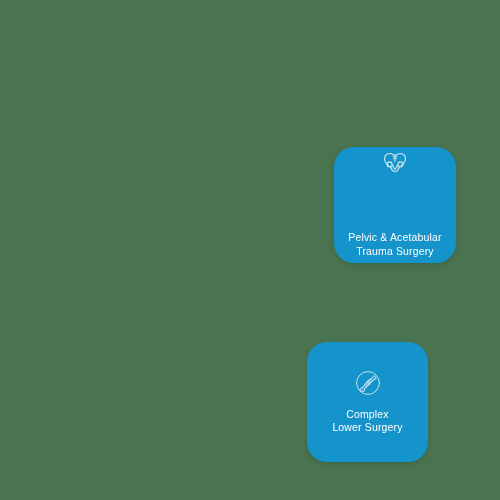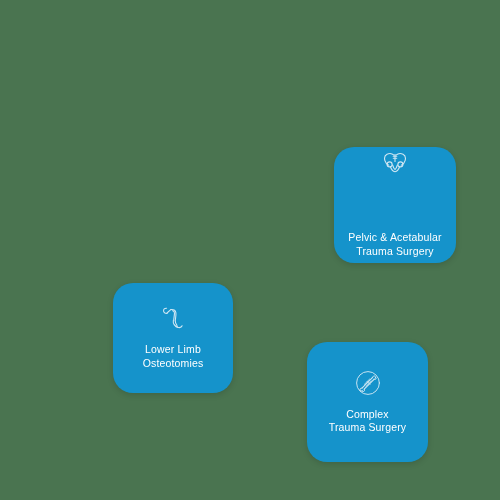--- a/index.html
+++ b/index.html
@@ -83,43 +83,20 @@
         <path d="M7.4 14.8 C8.4 17.6 10.0 19.4 12 19.8
                  C14.0 19.4 15.6 17.6 16.6 14.8"></path>
         <path d="M9.6 13.0 C10.4 15.6 11.1 17.0 12 17.6
                  C12.9 17.0 13.6 15.6 14.4 13.0"></path>
       </svg>
     </span>
     <div class="card-label" style="color: rgb(255, 255, 255); margin-top: 45px;">Pelvic &amp; Acetabular
 Trauma Surgery</div>
   </div>
 
-  <div class="card" id="card-lower" style="left: 113px; top: 283px; width: 120px; height: 110px; background: rgb(21, 147, 203);">
-    <span class="card-icon">
-      <svg width="22" height="24" viewBox="0 0 22 24" fill="none" stroke="#cfe7f3" stroke-width="1.1" stroke-linecap="round" stroke-linejoin="round">
-
-        <path d="M4.6 2.2 C2.6 2.0 1.3 3.4 1.6 5.2 C1.9 6.9 3.5 7.8 5.2 7.3"></path>
-        <path d="M5.0 7.0 L8.2 4.1"></path>
-
-        <path d="M8.6 3.6 C11.4 3.0 13.6 4.4 13.9 6.9
-                 C14.2 9.4 13.6 12.0 13.3 14.2"></path>
-        <path d="M10.7 4.6 C12.0 5.0 12.6 6.0 12.5 7.4
-                 C12.3 9.6 11.9 12.1 11.7 14.3"></path>
-
-        <path d="M11.3 14.6 C11.1 16.2 11.4 17.6 12.2 18.6"></path>
-        <path d="M13.2 14.6 C13.3 16.3 13.7 17.7 14.6 18.7"></path>
-
-        <path d="M12.4 18.9 C13.2 20.2 14.6 21.2 16.4 21.5
-                 C18.1 21.8 19.6 21.2 20.1 19.8"></path>
-        <path d="M14.8 19.0 L15.3 21.4"></path>
-      </svg>
-    </span>
-    <div class="card-label" style="color: rgb(255, 255, 255);">Lower Limb
-Osteotomies</div>
-  </div>
 
   <div class="card" id="card-complex" style="left: 307px; top: 342px; width: 121px; height: 120px; background: rgb(21, 147, 203);">
     <span class="card-icon">
       <svg width="26" height="26" viewBox="0 0 26 26" fill="none" stroke="#cfe7f3" stroke-width="1" stroke-linecap="round" stroke-linejoin="round">
         <circle cx="13" cy="13" r="11.4" stroke-width="0.95"></circle>
 
         <path d="M7.0 18.2 L17.4 7.6" stroke-width="1.1"></path>
         <path d="M9.2 19.2 L19.0 9.4" stroke-width="1.1"></path>
 
         <path d="M6.9 18.1 C5.6 18.0 4.8 18.9 5.1 20.0
@@ -130,16 +107,16 @@
                  C20.7 6.6 20.8 7.6 20.2 8.3"></path>
         <path d="M19.1 9.3 C20.2 9.7 21.1 9.2 21.2 8.3
                  C21.2 7.8 20.9 7.4 20.4 7.3"></path>
 
         <path d="M9.4 14.3 L14.6 9.1" stroke-width="0.85"></path>
         <path d="M11.3 16.1 L16.4 10.9" stroke-width="0.85"></path>
         <path d="M12.1 11.4 L15.0 14.3" stroke-width="0.85"></path>
       </svg>
     </span>
     <div class="card-label" style="color: rgb(255, 255, 255);">Complex
-Trauma Surgery</div>
+Lower Surgery</div>
   </div>
 
 </div>
 
 </body></html>

